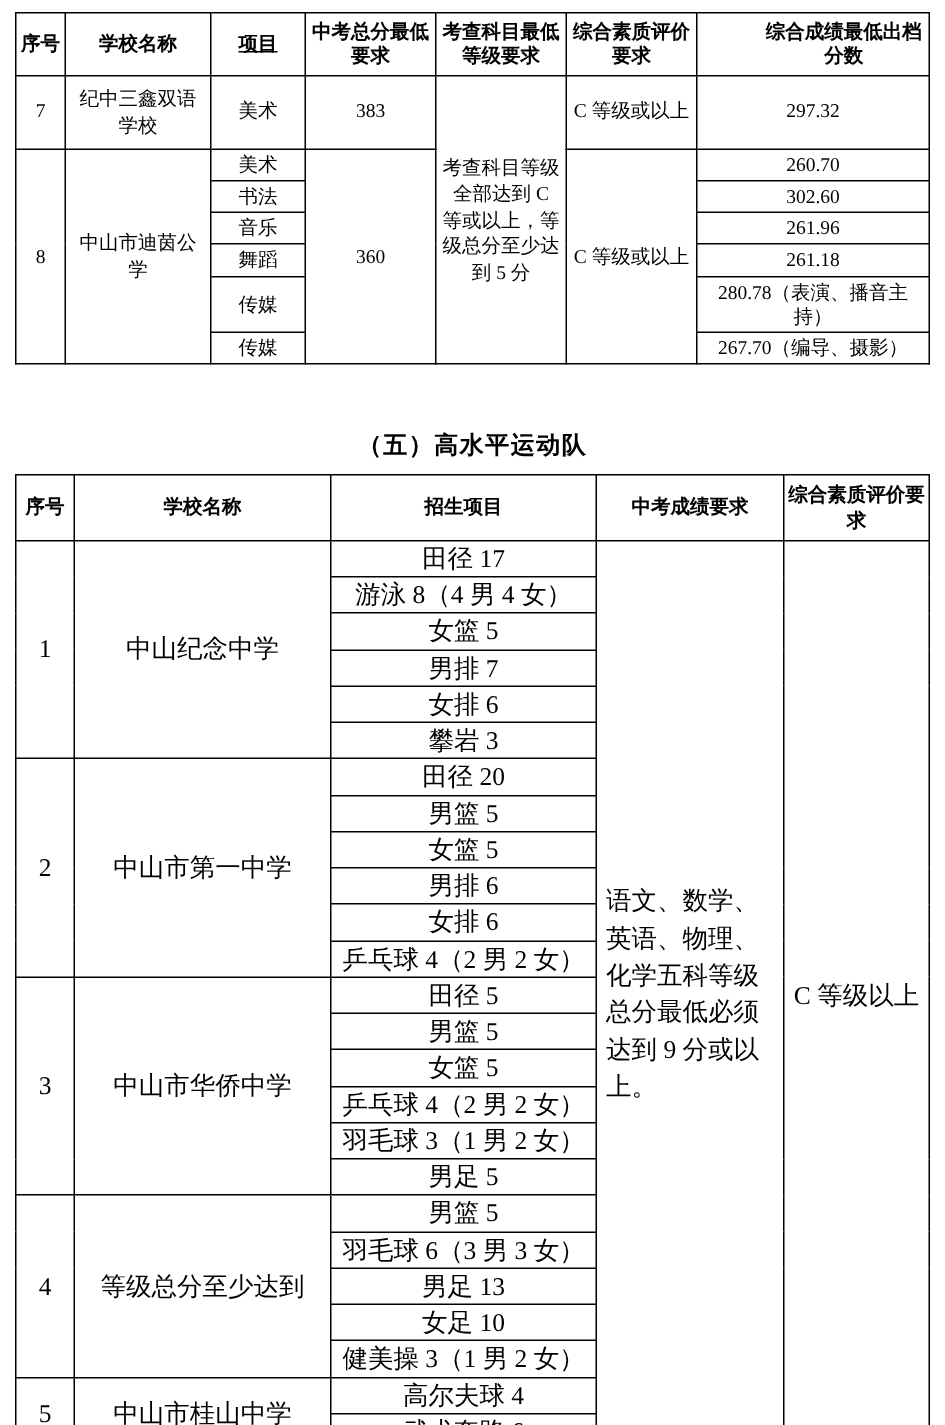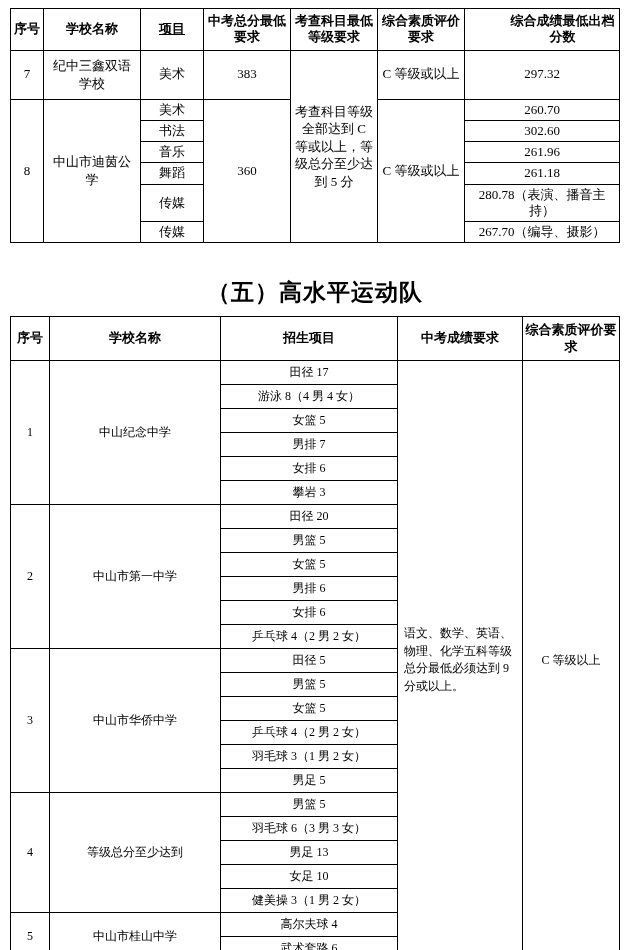--- a/index.html
+++ b/index.html
@@ -69,40 +69,40 @@
     width: 82px;
   }
   #table-top .hdr-lowest {
     width: auto;
     padding-left: 43px;
   }
   .cell-tall {
     height: 44px;
   }
   .section-title {
-    margin: 34px 0 8px 0;
-    font-size: 23px;
+    margin: 44px 0 8px 0;
+    font-size: 16px;
     font-weight: bold;
     text-align: center;
     letter-spacing: 1px;
     font-family: "Liberation Serif", "DejaVu Serif", serif;
   }
   
   #table-sport {
     width: 610px;
   }
   #table-sport th {
     font-weight: bold;
     font-size: 13px;
     padding: 5px 2px;
   }
   #table-sport td {
     height: 21px;
     padding: 1px 3px;
-    font-size: 12px;
+    font-size: 17px;
   }
   #table-sport .c-seq { width: 34px; }
   #table-sport .c-school { width: 166px; }
   #table-sport .c-project { width: 172px; margin-left: 44px; }
   #table-sport .c-score { width: 120px; }
   #table-sport .c-quality { width: auto; }
   .nowrap {
     white-space: nowrap;
   }
   .two-line {

